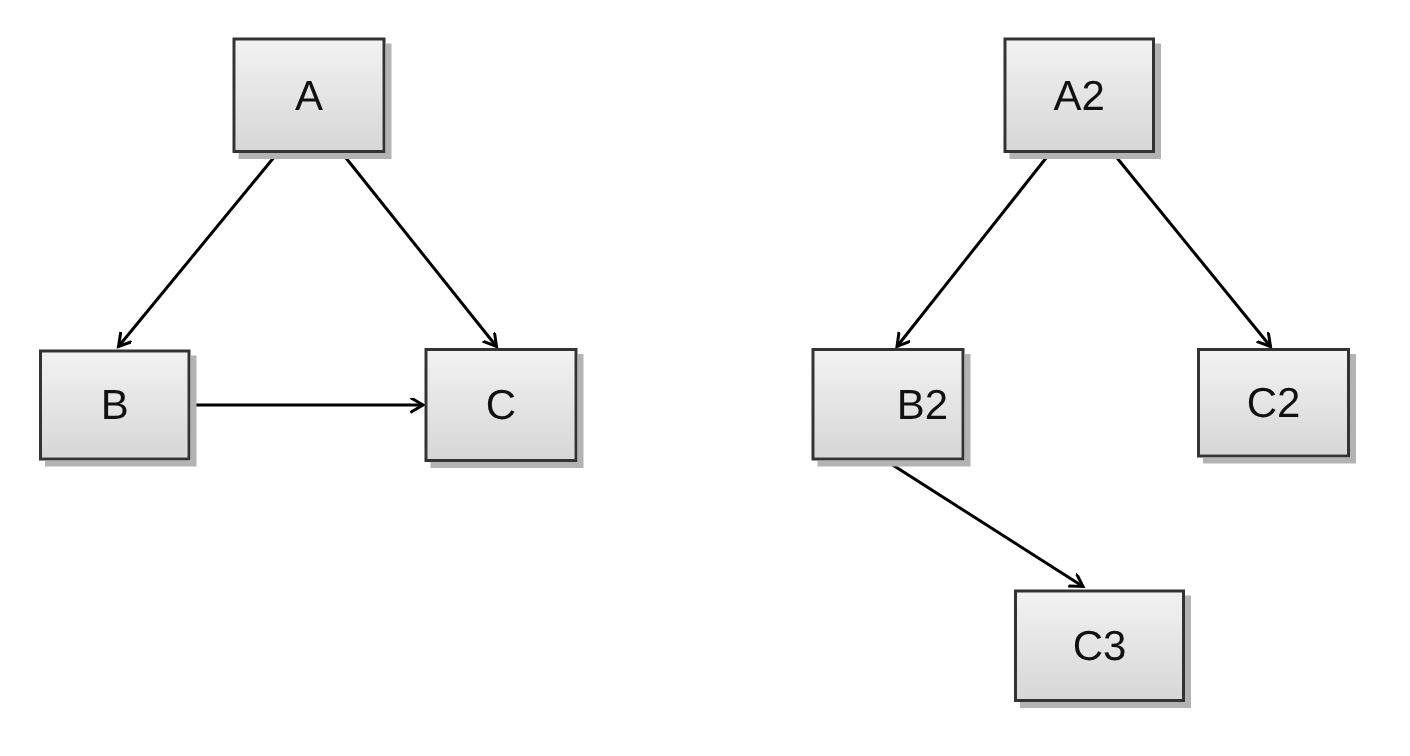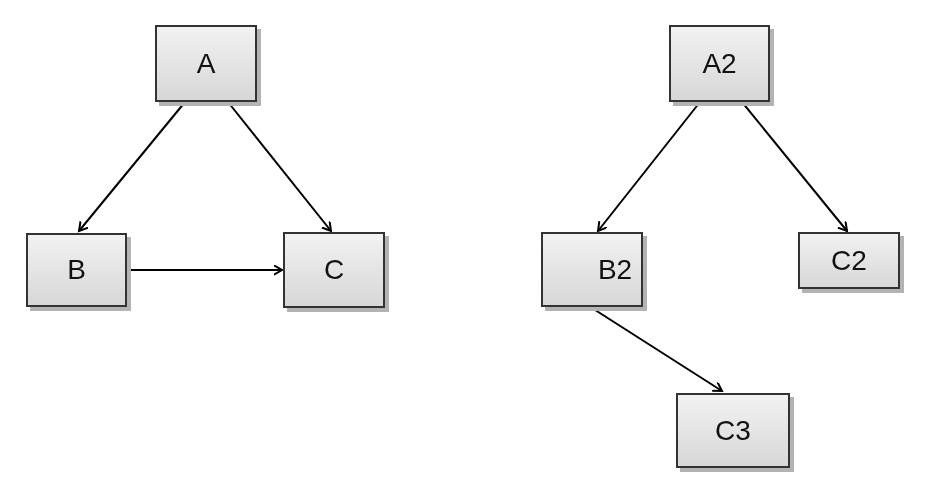--- a/index.html
+++ b/index.html
@@ -72,19 +72,19 @@
     </div>
     <div class="node" style="left: 283px; top: 232px; width: 102px; height: 76px; border-color: rgb(51, 51, 51); background: linear-gradient(rgb(242, 242, 242) 0%, rgb(215, 215, 215) 100%); box-shadow: rgb(179, 179, 179) 4px 4px 0px 0px;">
       <span class="node-label" style="color: rgb(17, 17, 17);">C</span>
     </div>
     <div class="node" style="left: 669px; top: 25px; width: 101px; height: 77px; border-color: rgb(51, 51, 51); background: linear-gradient(rgb(242, 242, 242) 0%, rgb(215, 215, 215) 100%); box-shadow: rgb(179, 179, 179) 4px 4px 0px 0px;">
       <span class="node-label" style="color: rgb(17, 17, 17);">A2</span>
     </div>
     <div class="node" style="left: 541px; top: 232px; width: 102px; height: 75px; border-color: rgb(51, 51, 51); background: linear-gradient(rgb(242, 242, 242) 0%, rgb(215, 215, 215) 100%); box-shadow: rgb(179, 179, 179) 4px 4px 0px 0px; padding-left: 46px;">
       <span class="node-label" style="color: rgb(17, 17, 17);">B2</span>
     </div>
-    <div class="node" style="left: 798px; top: 232px; width: 102px; height: 57px; border-color: rgb(51, 51, 51); background: linear-gradient(rgb(242, 242, 242) 0%, rgb(215, 215, 215) 100%); box-shadow: rgb(179, 179, 179) 4px 4px 0px 0px;">
+    <div class="node" style="left: 798px; top: 232px; width: 102px; height: 73px; border-color: rgb(51, 51, 51); background: linear-gradient(rgb(242, 242, 242) 0%, rgb(215, 215, 215) 100%); box-shadow: rgb(179, 179, 179) 4px 4px 0px 0px;">
       <span class="node-label" style="color: rgb(17, 17, 17);">C2</span>
     </div>
     <div class="node" style="left: 676px; top: 393px; width: 114px; height: 75px; border-color: rgb(51, 51, 51); background: linear-gradient(rgb(242, 242, 242) 0%, rgb(215, 215, 215) 100%); box-shadow: rgb(179, 179, 179) 4px 4px 0px 0px;">
       <span class="node-label" style="color: rgb(17, 17, 17);">C3</span>
     </div>
   </div>
 
 </body></html>

